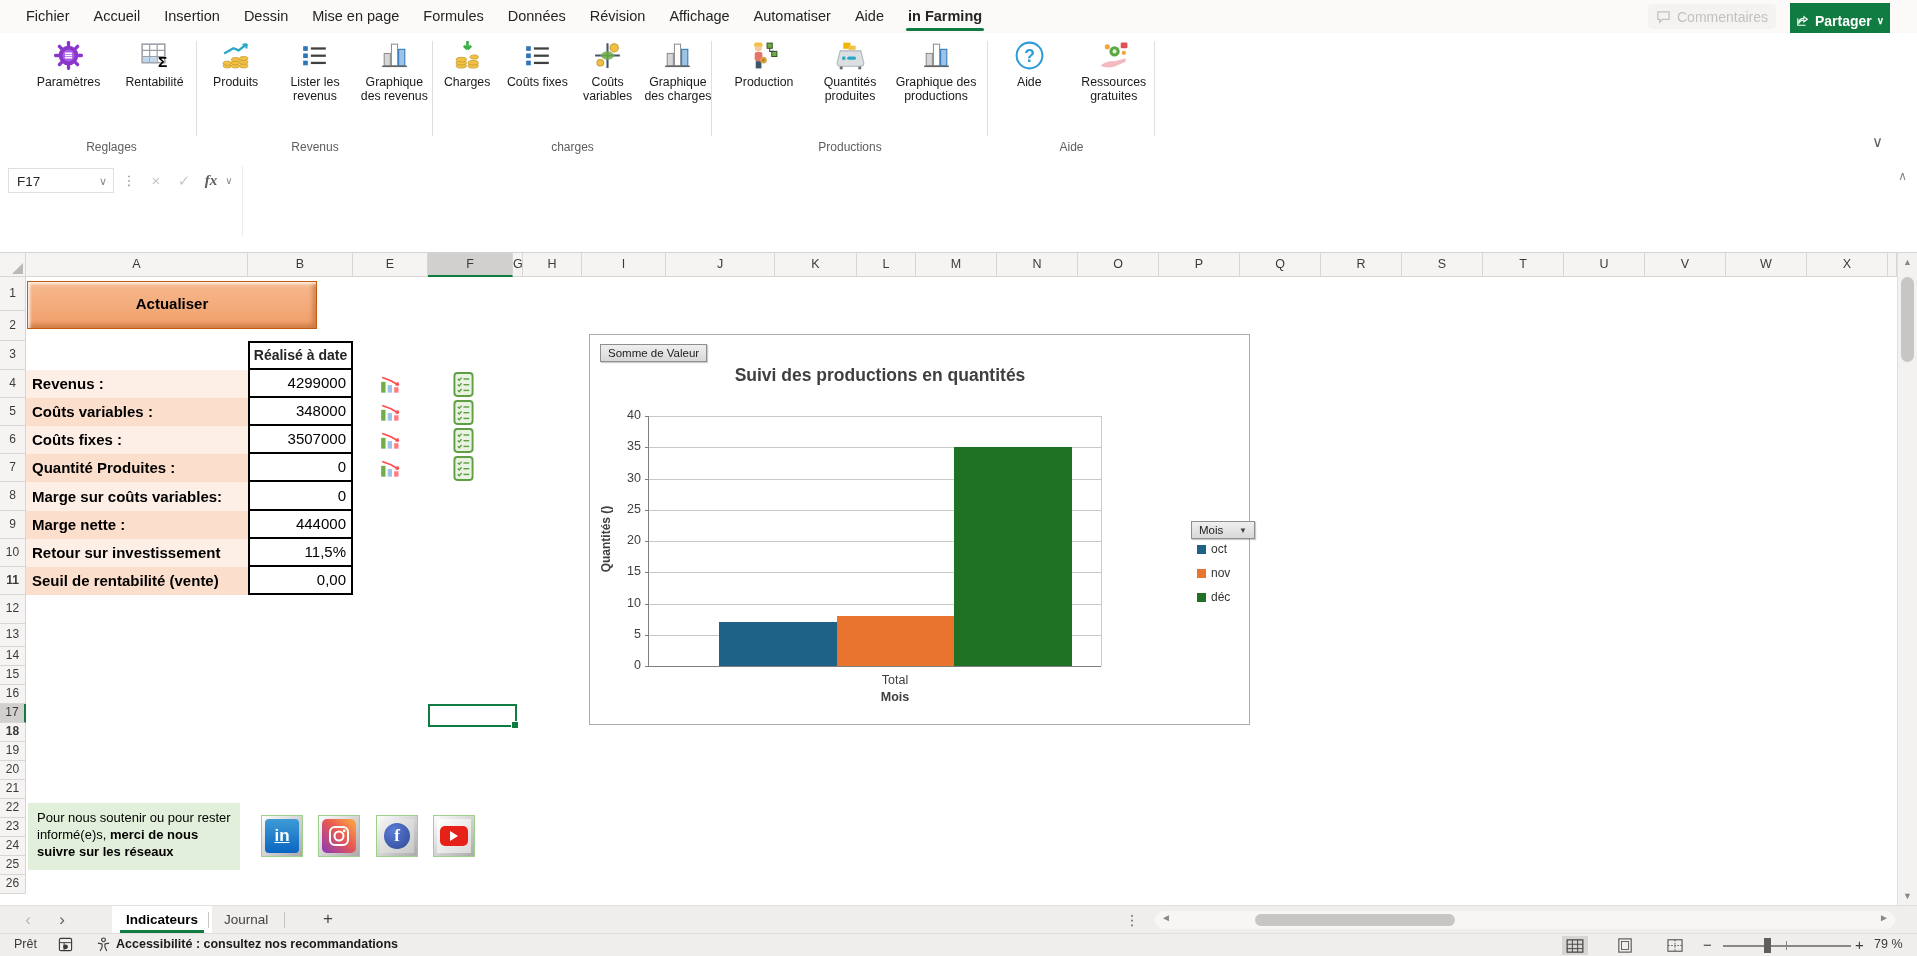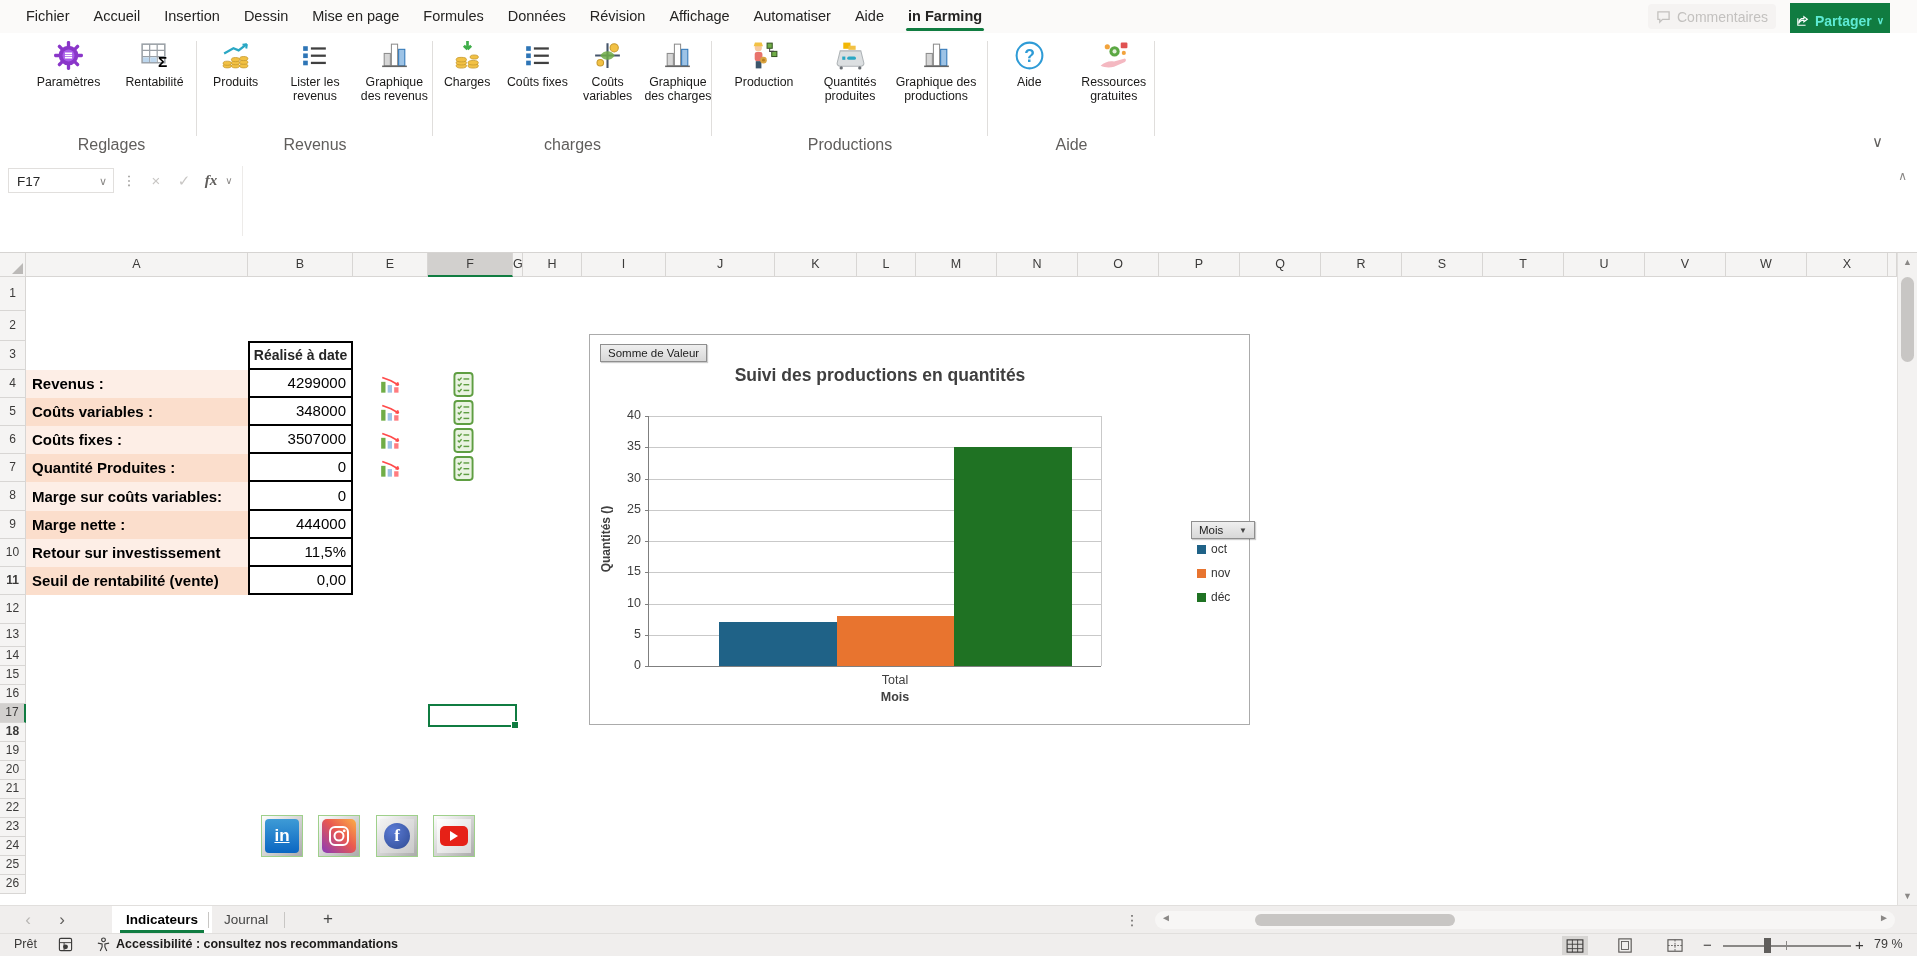--- a/index.html
+++ b/index.html
@@ -7,29 +7,29 @@
         font-family:"Liberation Sans",sans-serif;color:#262626;}
   
   #topbar{position:absolute;left:0;top:0;width:1917px;height:33px;background:#FBFAF9;}
   #menu-tabs{position:absolute;left:14px;top:0;height:33px;display:flex;align-items:center;}
   .menu-tab{padding:0 12px;font-size:14.5px;color:#252423;height:33px;line-height:33px;position:relative;cursor:pointer;}
   .menu-tab.active{font-weight:700;}
   .menu-tab.active::after{content:"";position:absolute;left:10px;right:10px;bottom:2px;height:3px;background:#107C41;border-radius:2px;}
   #comments-btn{position:absolute;left:1648px;top:4px;width:128px;height:25px;border-radius:4px;
     background:#F5F3F2;color:#C3C1BF;font-size:14px;display:flex;align-items:center;justify-content:center;gap:6px;}
   #share-btn{position:absolute;left:1790px;top:3px;width:100px;height:35px;border-radius:0;background:#107C41;
-    color:#5eead4;font-size:14px;font-weight:600;display:flex;align-items:center;justify-content:center;gap:5px;}
+    color:#ffffff;font-size:14px;font-weight:600;display:flex;align-items:center;justify-content:center;gap:5px;}
   
   #ribbon{position:absolute;left:0;top:33px;width:1917px;height:128px;background:#fff;border-bottom:1px solid #D6D4D2;}
   .rgroup{position:absolute;top:0;height:127px;}
   .rgroup .btns{position:absolute;left:0;right:0;top:4px;height:92px;display:flex;justify-content:center;align-items:flex-start;gap:2px;}
   .rbtn{width:84px;text-align:center;cursor:pointer;padding-top:2px;}
   .rbtn svg{width:33px;height:33px;display:block;margin:0 auto;}
   .rbtn .rlbl{margin-top:3px;font-size:12.3px;line-height:1.15;color:#1b1a19;}
-  .rgroup .glabel{position:absolute;left:0;right:0;bottom:6px;text-align:center;font-size:16px;color:#605E5C;}
+  .rgroup .glabel{position:absolute;left:0;right:0;bottom:6px;text-align:center;font-size:12px;color:#605E5C;}
   .rgroup .gsep{position:absolute;right:0;top:8px;bottom:24px;width:1px;background:#E0DEDC;}
   #ribbon-collapse{position:absolute;left:1872px;top:100px;font-size:15px;color:#605E5C;cursor:pointer;}
   
   #fbar{position:absolute;left:0;top:161px;width:1917px;height:91px;background:#fff;border-bottom:1px solid #D6D4D2;}
   #namebox{position:absolute;left:8px;top:7px;width:106px;height:25px;border:1px solid #E1DFDD;font-size:13.5px;line-height:25px;padding-left:8px;box-sizing:border-box;cursor:text;}
   #namebox .nb-chev{position:absolute;right:6px;top:0;color:#8A8886;font-size:11px;}
   .fbtn{position:absolute;top:7px;height:25px;line-height:25px;text-align:center;font-size:15px;}
   #fx-input{position:absolute;left:242px;top:5px;right:34px;height:70px;background:#fff;border-left:1px solid #EDEBE9;cursor:text;}
   #fbar-collapse{position:absolute;right:10px;top:8px;color:#8A8886;font-size:12px;cursor:pointer;}
   
@@ -441,20 +441,21 @@
         <div class="rowhdr" style="top:489px;height:19px;line-height:17px;">19</div>
         <div class="rowhdr" style="top:508px;height:19px;line-height:17px;">20</div>
         <div class="rowhdr" style="top:527px;height:19px;line-height:17px;">21</div>
         <div class="rowhdr" style="top:546px;height:19px;line-height:17px;">22</div>
         <div class="rowhdr" style="top:565px;height:19px;line-height:17px;">23</div>
         <div class="rowhdr" style="top:584px;height:19px;line-height:17px;">24</div>
         <div class="rowhdr" style="top:603px;height:19px;line-height:17px;">25</div>
         <div class="rowhdr" style="top:622px;height:19px;line-height:17px;">26</div>
       </div>
 
+    <div id="update-btn">Actualiser</div>
     <div id="b3">Réalisé à date</div>
     <div id="table-rows">
         <div class="tlabel" style="top:117px;height:28px;line-height:28px;background:#FDEEE6;">Revenus :</div>
         <div class="tvalue" style="top:115px;height:30px;line-height:26px;">4299000</div>
         <div class="tlabel" style="top:145px;height:28px;line-height:28px;background:#FBDECC;">Coûts variables :</div>
         <div class="tvalue" style="top:143px;height:30px;line-height:26px;">348000</div>
         <div class="tlabel" style="top:173px;height:28px;line-height:28px;background:#FDEEE6;">Coûts fixes :</div>
         <div class="tvalue" style="top:171px;height:30px;line-height:26px;">3507000</div>
         <div class="tlabel" style="top:201px;height:28px;line-height:28px;background:#FBDECC;">Quantité Produites :</div>
         <div class="tvalue" style="top:199px;height:30px;line-height:26px;">0</div>
@@ -597,20 +598,23 @@
             <div class="leg-sw" style="background:#E8742F;"></div>
             <div>nov</div>
           </div>
           <div class="leg-item" style="left:607px;top:255px;">
             <div class="leg-sw" style="background:#1F7223;"></div>
             <div>déc</div>
           </div>
         </div>
     </div>
 
+    <div id="info-box">
+      <span>Pour nous soutenir ou pour rester informé(e)s, </span><b>merci de nous suivre sur les réseaux</b>
+    </div>
     <div id="socials">
         <div class="social" style="left:261px;">
           <div class="inner" style="background:linear-gradient(180deg,#3E9BD6,#0A66C2);border-radius:4px;color:#fff;font-size:17px;text-decoration:underline;">in</div>
         </div>
         <div class="social" style="left:318px;">
           <div class="inner" style="background:linear-gradient(45deg,#8A3AB9,#E95950 55%,#FCAF45);border-radius:5px;">
             <svg width="24" height="24" viewBox="0 0 24 24">
               <rect x="3" y="3" width="18" height="18" rx="5" fill="none" stroke="#fff" stroke-width="2"></rect>
               <circle cx="12" cy="12" r="4.5" fill="none" stroke="#fff" stroke-width="2"></circle>
               <circle cx="17.2" cy="6.8" r="1.4" fill="#fff"></circle>

